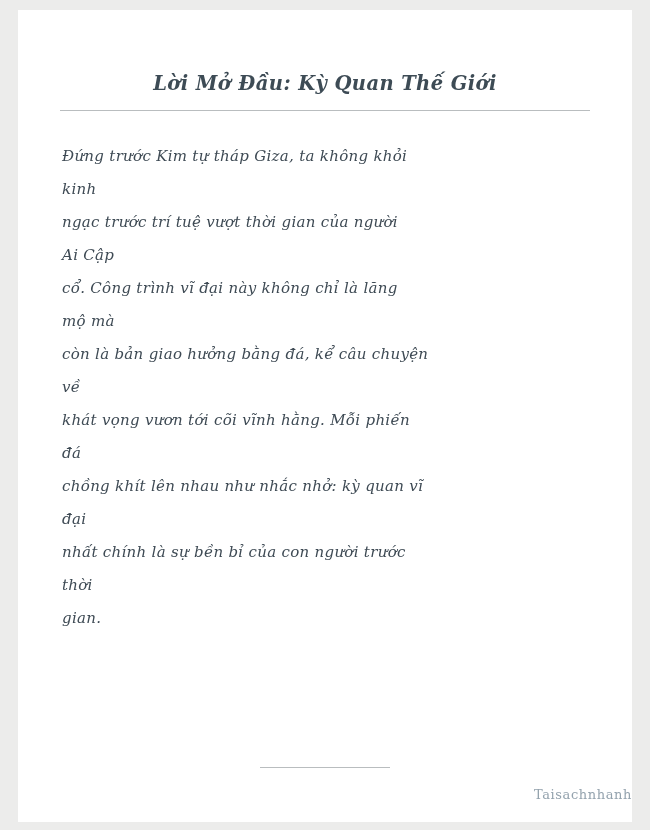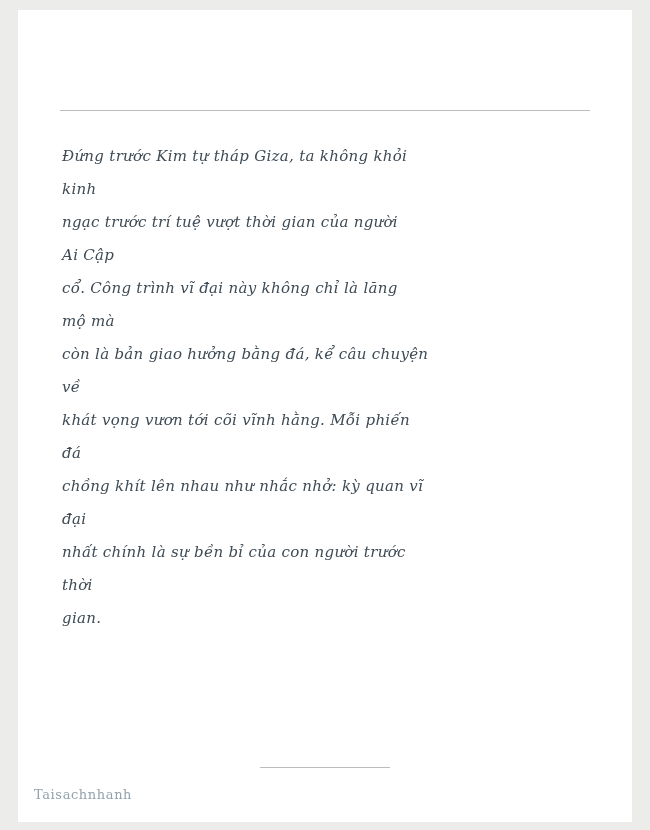--- a/index.html
+++ b/index.html
@@ -68,34 +68,35 @@
     top: 757px;
     width: 130px;
     height: 1px;
     background: #b9bdbf;
   }
   .footer-text {
     position: absolute;
     left: 0;
     right: 0;
     top: 777px;
-    text-align: left;
+    text-align: right;
     font-family: "DejaVu Serif", serif;
     font-size: 13px;
     color: #93a2ad;
     letter-spacing: 0.6px;
     padding-left: 16px;
   }
 </style>
 </head>
 <body>
 
 <div class="page">
   <div class="page-inner">
 
+    <div class="doc-title">Lời Mở Đầu: Kỳ Quan Thế Giới</div>
 
     <div class="title-rule"></div>
 
     <div class="body-text">Đứng trước Kim tự tháp Giza, ta không khỏi
 kinh
 ngạc trước trí tuệ vượt thời gian của người
 Ai Cập
 cổ. Công trình vĩ đại này không chỉ là lăng
 mộ mà
 còn là bản giao hưởng bằng đá, kể câu chuyện

